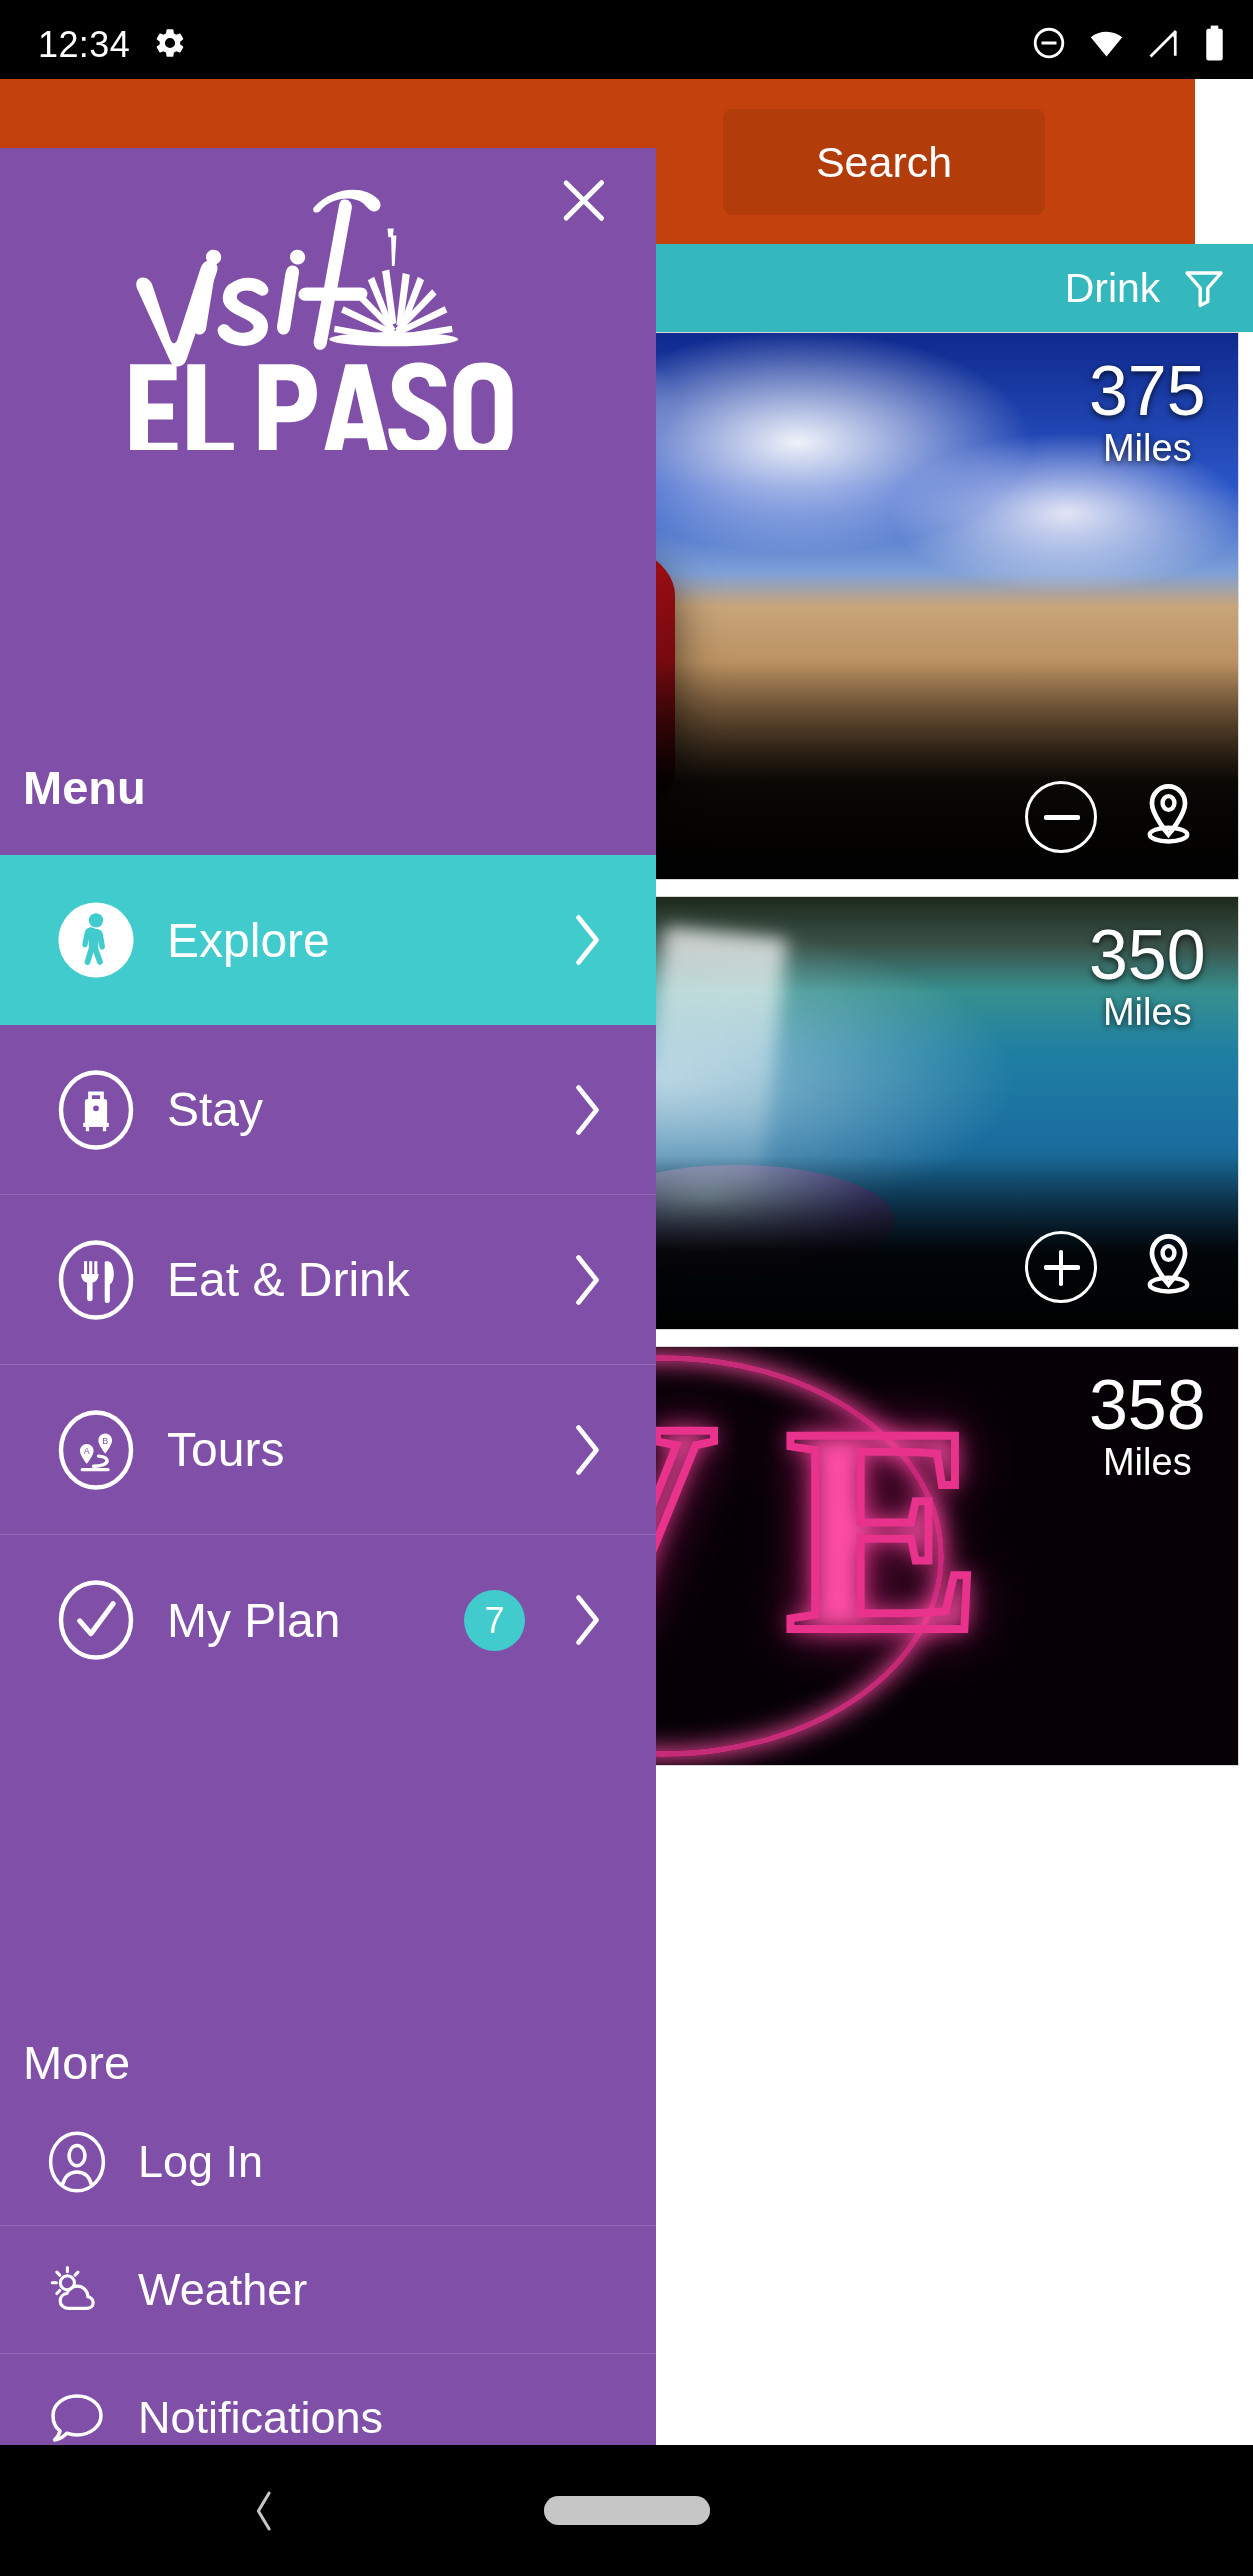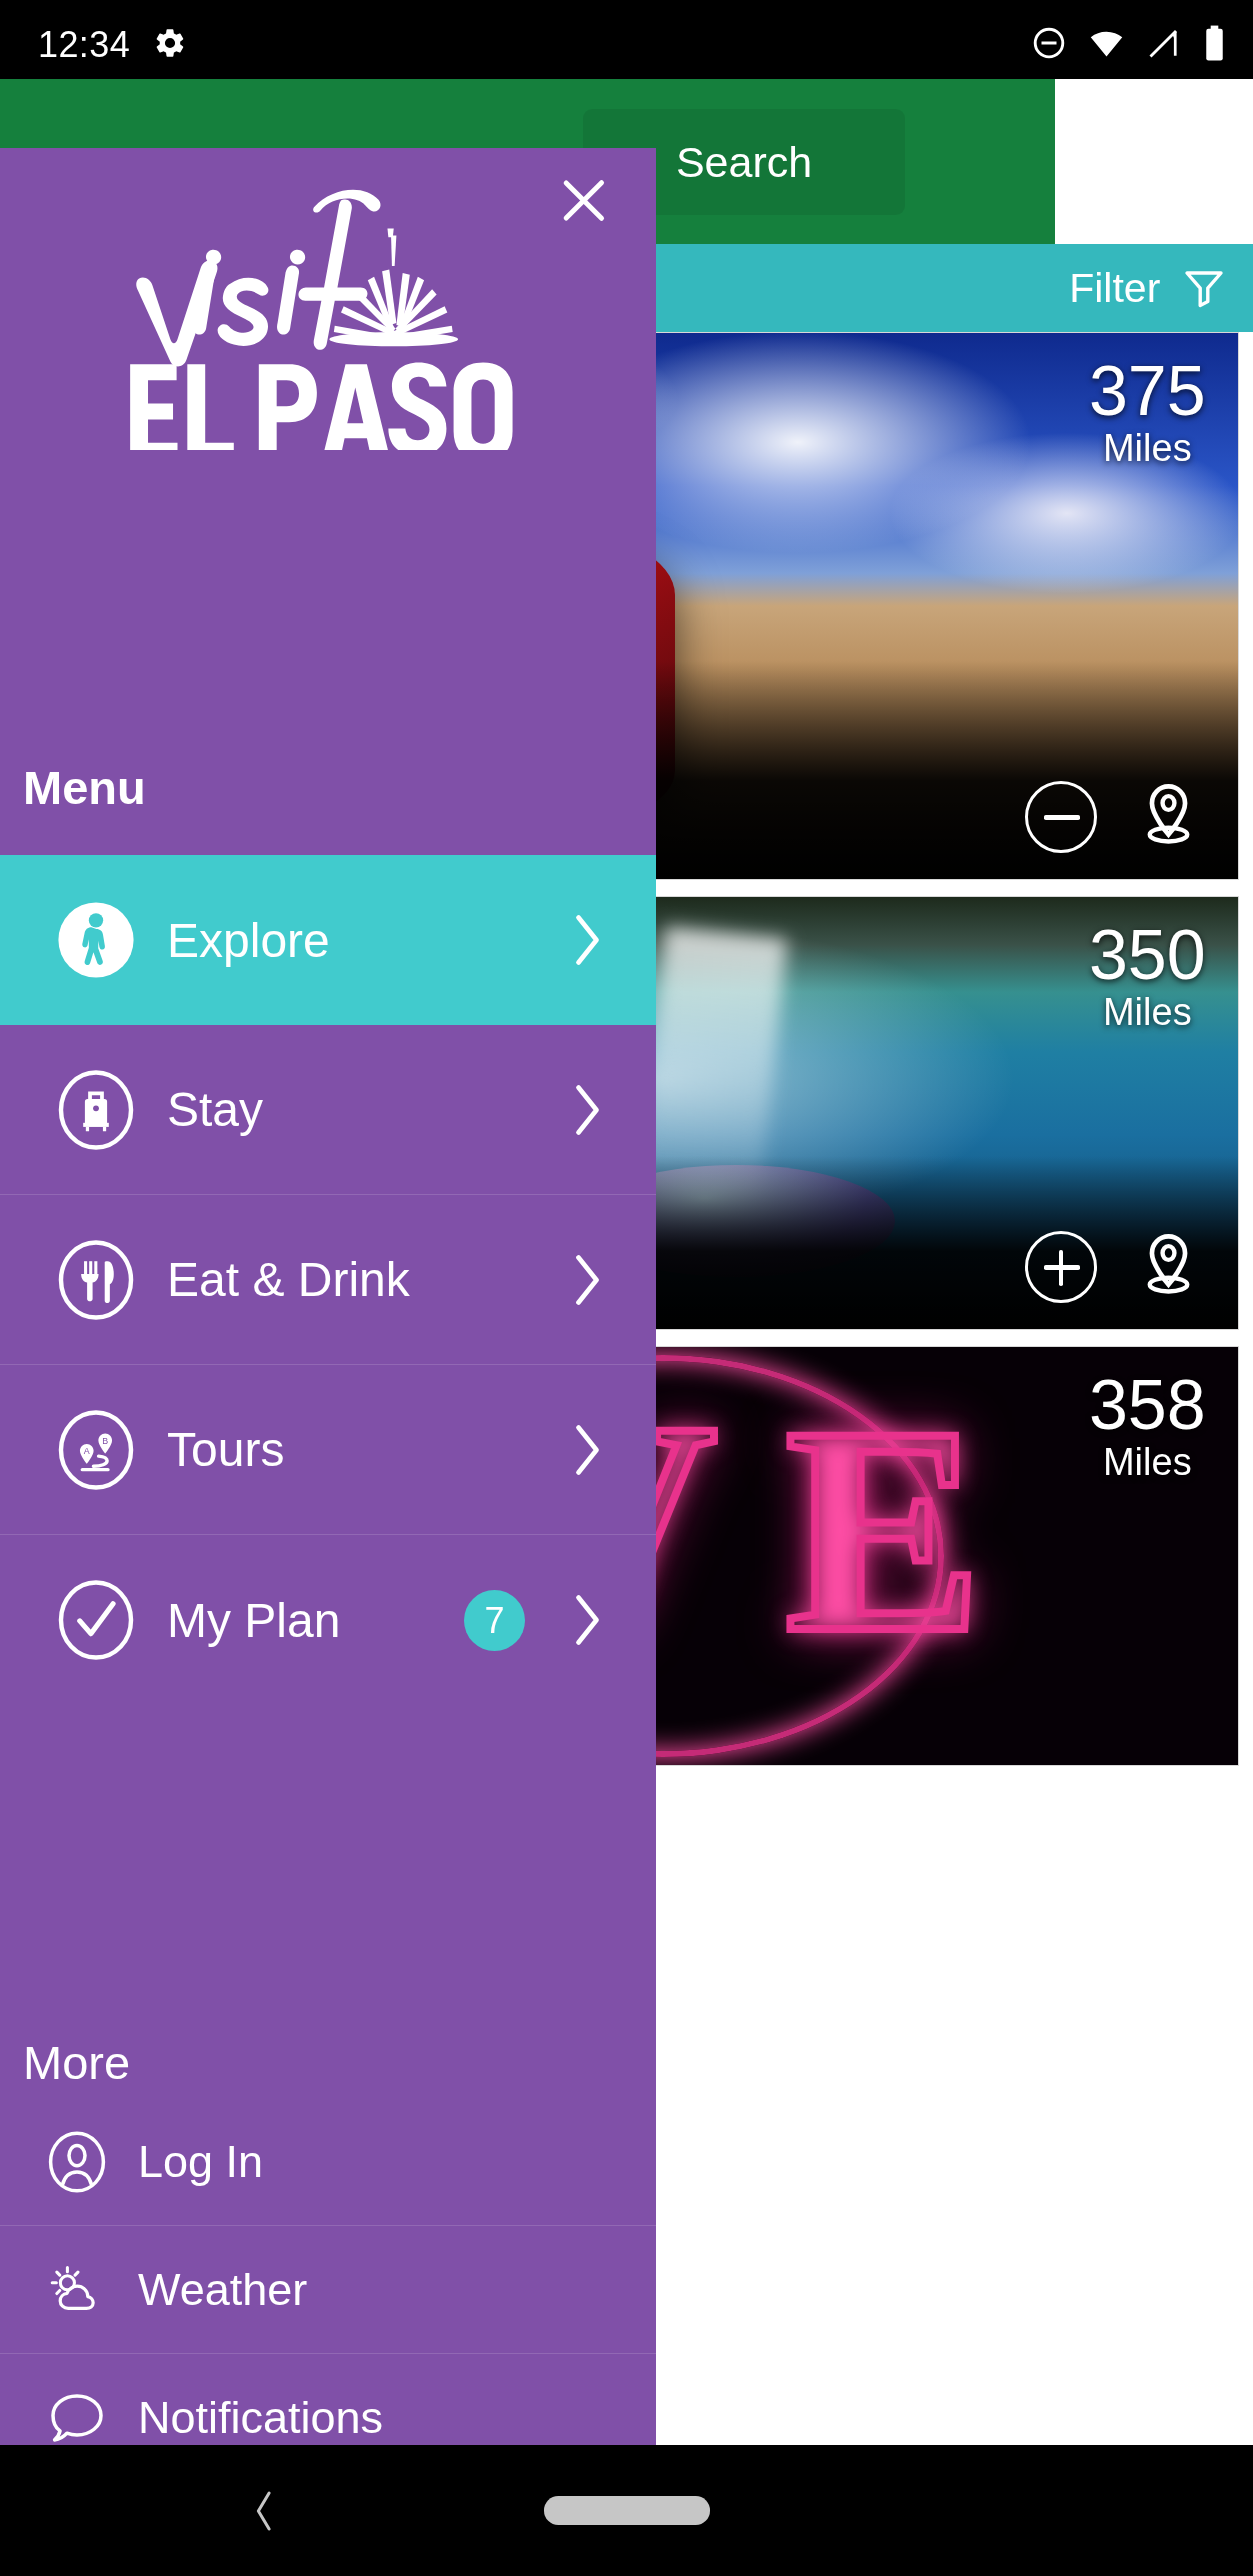--- a/index.html
+++ b/index.html
@@ -13,22 +13,22 @@
     background:#000; display:flex; align-items:center; justify-content:space-between;
     padding:10px 27px 0 38px; }
   #status-left { display:flex; align-items:center; gap:23px; }
   #clock { color:#fff; font-size:36px; letter-spacing:0.4px; }
   #status-right { display:flex; align-items:center; gap:19.7px; }
 
   
   #app { position:absolute; left:0; top:79px; width:1253px; height:2367px;
     background:#ffffff; overflow:hidden; }
 
-  #searchbar { position:absolute; left:0; top:0; width:1055px; height:165px;
-    background:#15803d; }
+  #searchbar { position:absolute; left:0; top:0; width:1195px; height:165px;
+    background:#c2410c; }
   #search-button { position:absolute; right:150px; top:30px; width:322px; height:106px;
     background:rgba(0,0,0,0.075); border-radius:9px; display:flex;
     align-items:center; justify-content:center; color:#fff; font-size:43px; }
 
   #filterbar { position:absolute; left:0; top:165px; width:1253px; height:88px;
     background:#35b8bd; display:flex; align-items:center; justify-content:flex-end;
     padding-right:25px; gap:19.7px; }
   #filter-label { color:#fff; font-size:41px; }
 
   #cards { position:absolute; left:0; top:253px; width:1253px; height:2114px;
@@ -191,21 +191,21 @@
 
   <div id="app">
 
     <div id="searchbar">
       <div id="search-button">
         <span>Search</span>
       </div>
     </div>
 
     <div id="filterbar">
-      <span id="filter-label">Filter</span>
+      <span id="filter-label">Drink</span>
       <span>
         <svg width="48" height="48" viewBox="0 0 24 24">
           <path fill="none" stroke="#fff" stroke-width="1.7" stroke-linejoin="round" d="M3.5 5h17l-6.6 7.6v6.6l-3.8 2v-8.6z"></path>
         </svg>
       </span>
     </div>
 
     <div id="cards">
 
       <div class="card" style="height:548px">

